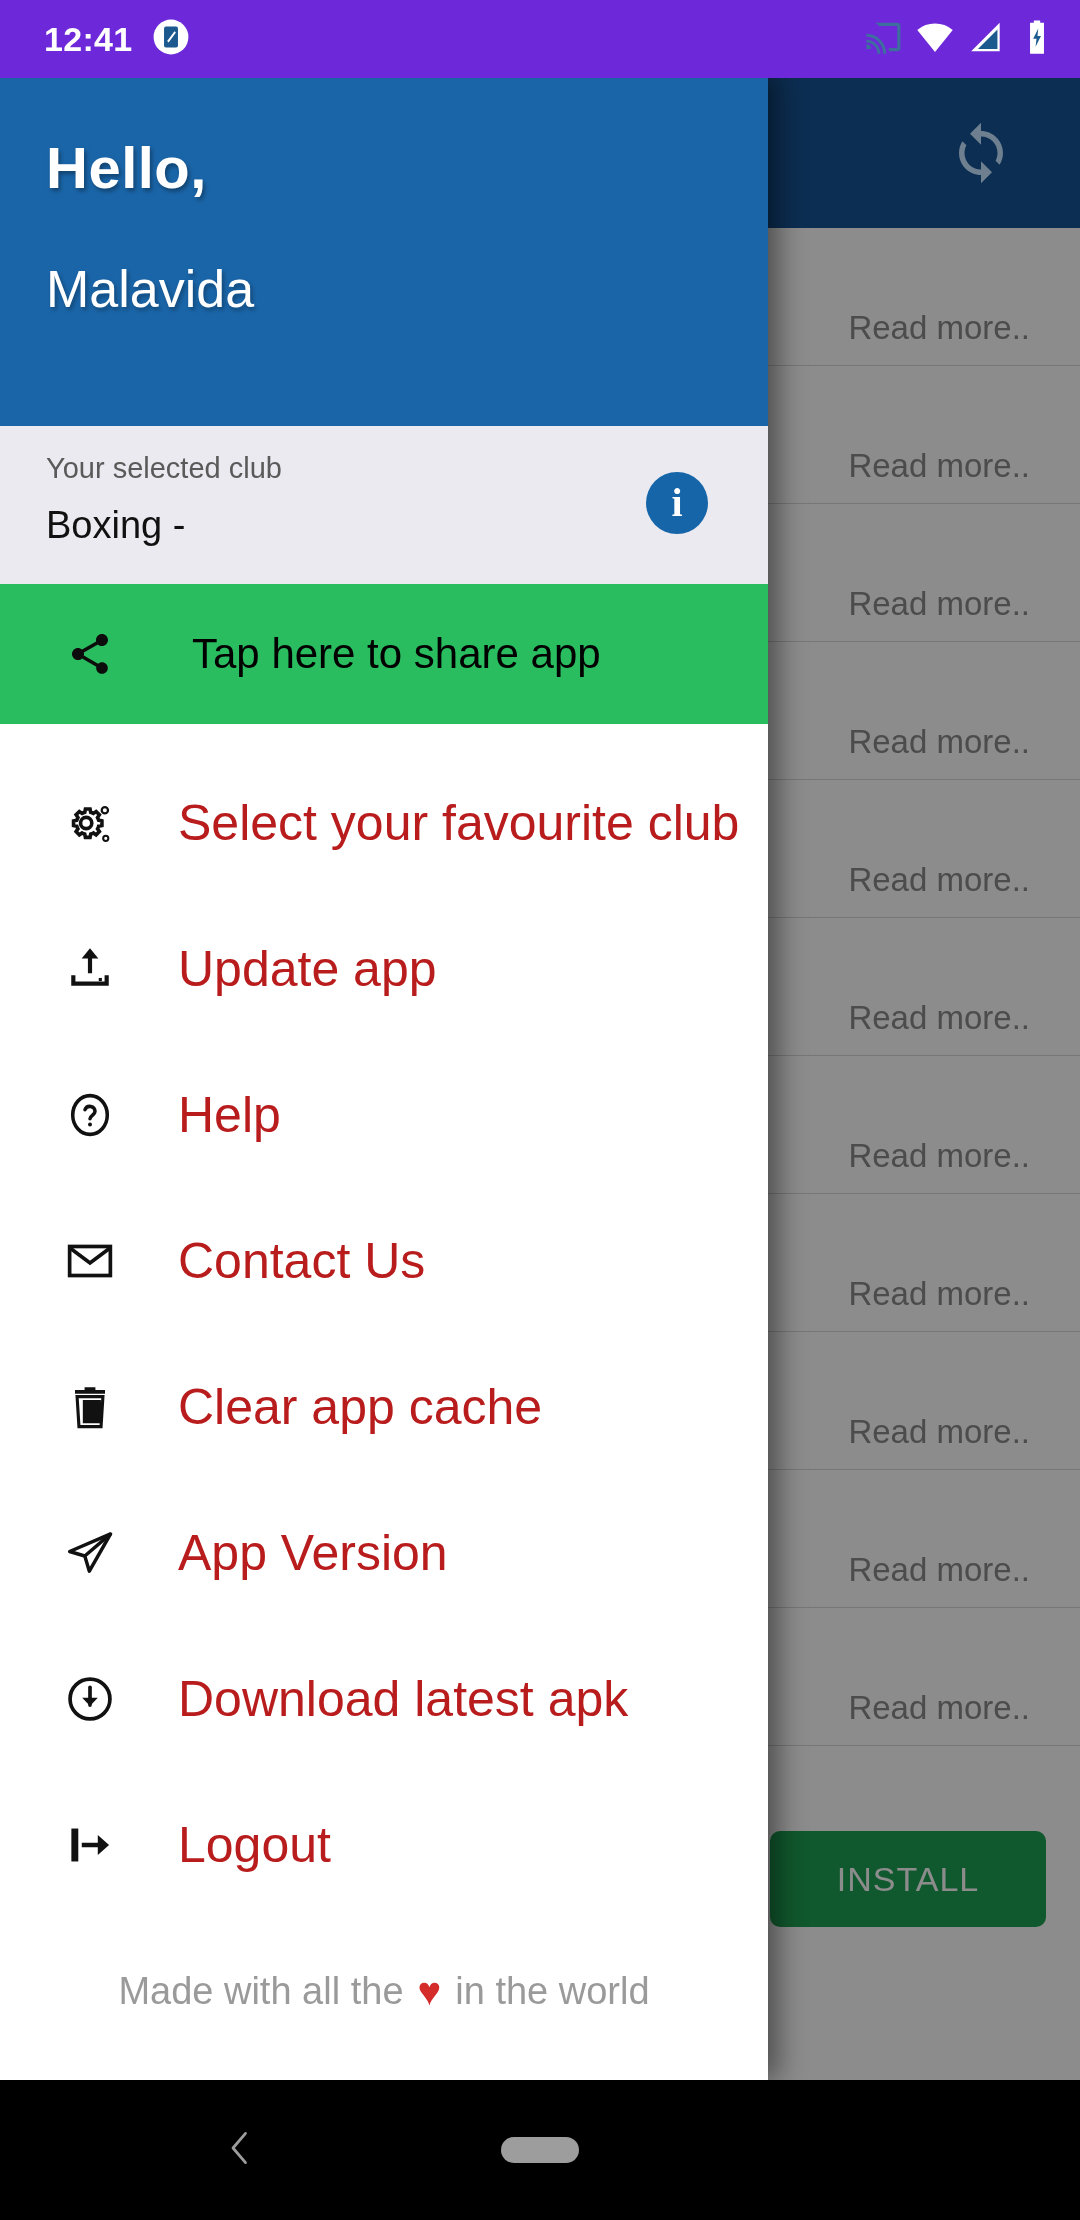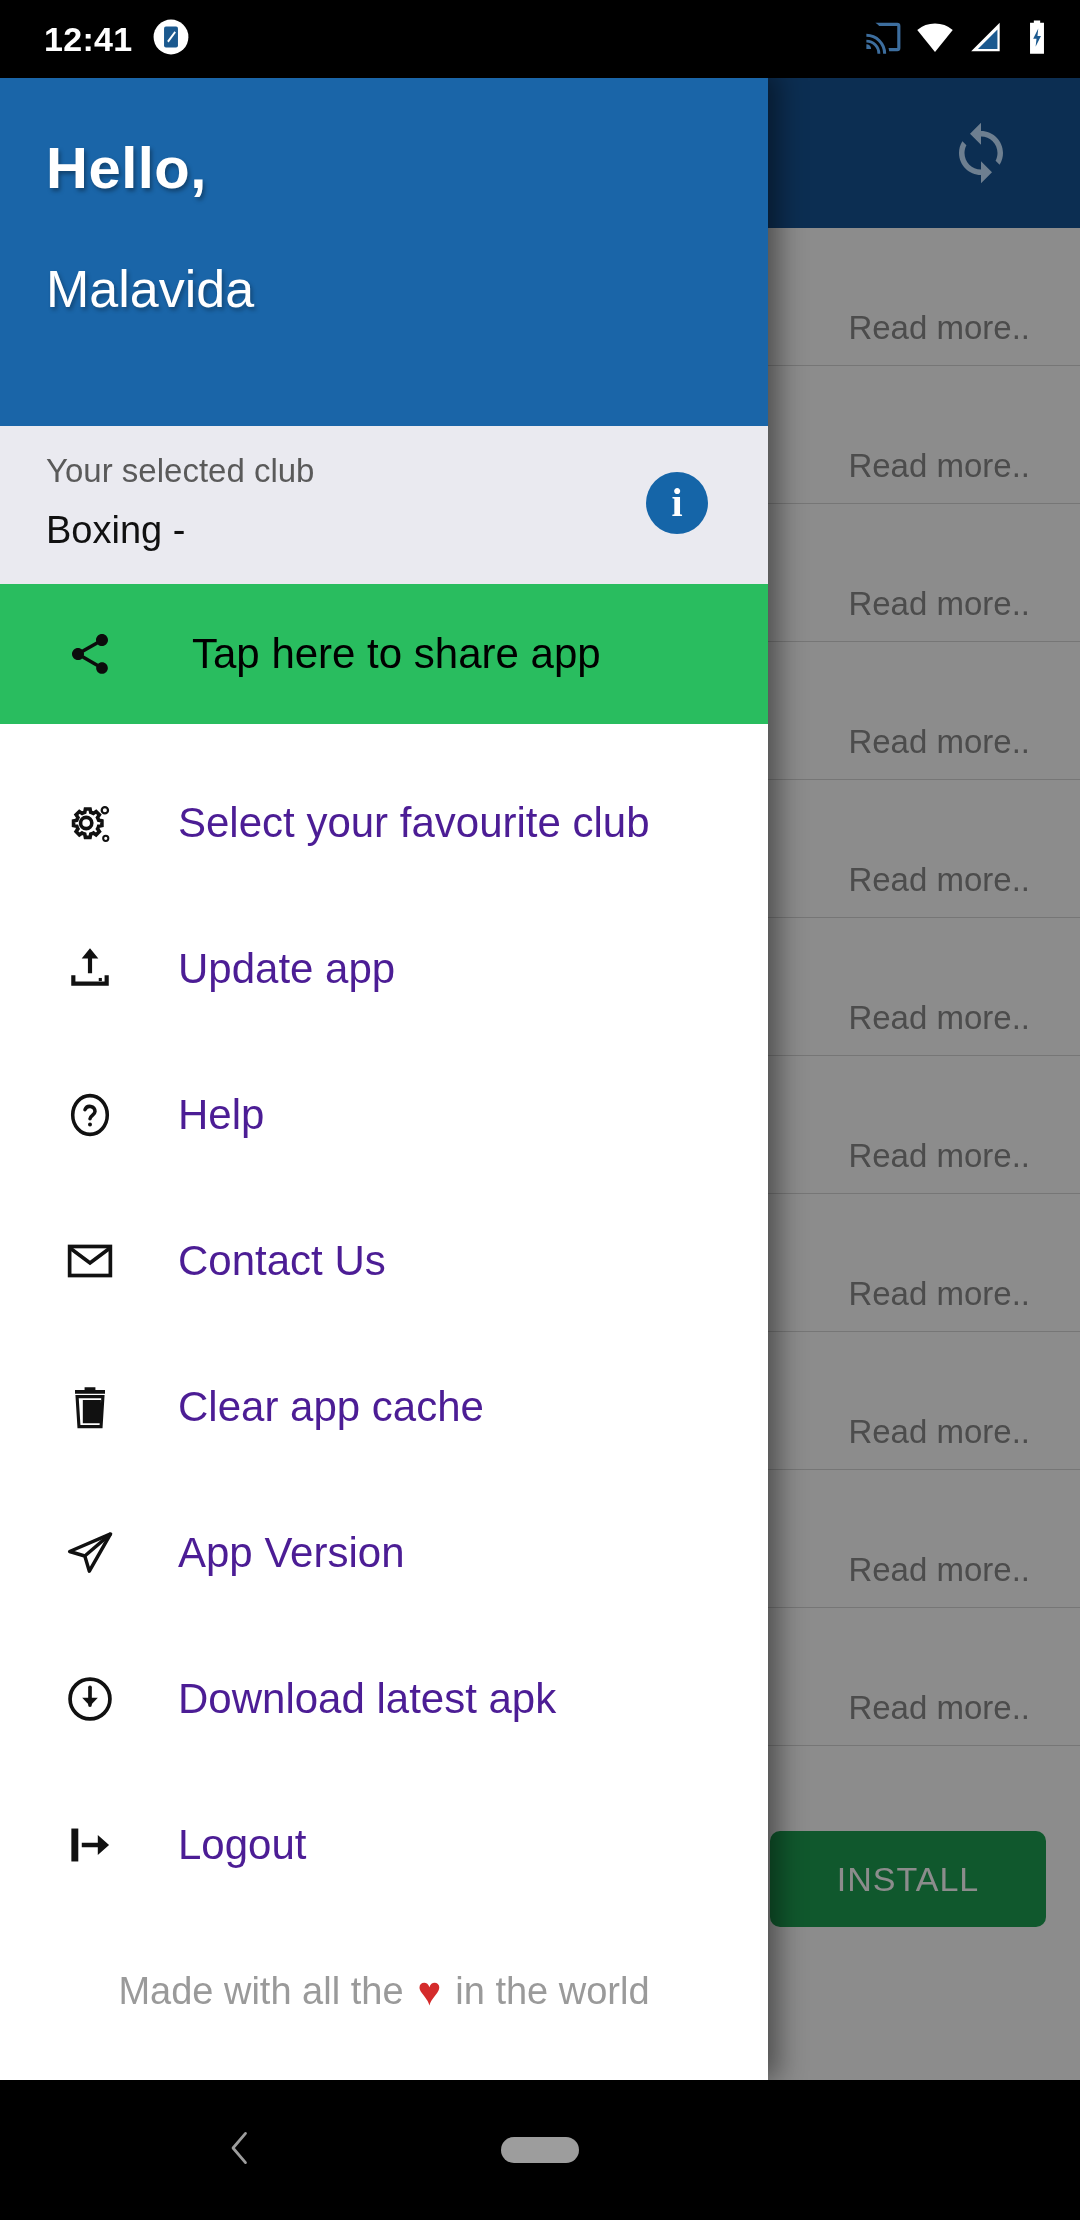--- a/index.html
+++ b/index.html
@@ -7,21 +7,21 @@
     width:1080px; height:2220px; overflow:hidden;
     background:#000;
     font-family:"Liberation Sans", sans-serif;
     -webkit-font-smoothing:antialiased;
   }
   #screen{ position:relative; width:1080px; height:2220px; overflow:hidden; background:#fff; }
 
   
   #status-bar{
     position:absolute; left:0; top:0; width:1080px; height:78px;
-    background:#000000; z-index:40;
+    background:#6d28d9; z-index:40;
     display:flex; align-items:center; justify-content:space-between;
     padding:0 26px 0 44px;
   }
   #status-left{ display:flex; align-items:center; gap:20px; }
   .clock{ color:#fff; font-size:34px; font-weight:600; letter-spacing:.3px; }
   .sb-icons{ display:flex; align-items:center; gap:14px; }
   .sb-ic{ display:block; }
 
   
   #app-bg{ position:absolute; inset:0; background:#fff; z-index:5; }
@@ -69,41 +69,41 @@
     text-shadow:2px 3px 4px rgba(0,0,0,.35); letter-spacing:.5px;
   }
   .username{
     color:#fff; font-size:52px; margin-top:58px;
     text-shadow:2px 3px 4px rgba(0,0,0,.3);
   }
   #club-box{
     background:#EAEAF0; flex:0 0 158px;
     position:relative; padding:26px 46px 0 46px;
   }
-  .club-label{ color:#5a5a5a; font-size:33px; }
+  .club-label{ color:#5a5a5a; font-size:29px; }
   .club-value{ color:#111; font-size:38px; margin-top:19px; }
   #info-badge{
     position:absolute; right:60px; top:46px;
     width:62px; height:62px; border-radius:50%;
     background:#1565A8; display:flex; align-items:center; justify-content:center;
   }
   #info-badge span{ color:#fff; font-size:40px; font-weight:bold; font-family:"Liberation Serif",serif; line-height:1; }
 
   #share-row{
     background:#29BD5F; flex:0 0 140px;
     display:flex; align-items:center; padding-left:62px; gap:74px;
   }
   #share-row .lbl{ font-size:42px; color:#000000; }
 
   #menu{ flex:1 1 auto; padding-top:26px; }
   .menu-item{
     height:146px; display:flex; align-items:center;
     padding-left:62px; gap:60px;
   }
-  .menu-item .lbl{ font-size:42px; color:#4c1d95; }
+  .menu-item .lbl{ font-size:50px; color:#b91c1c; }
   .ic{ width:56px; height:56px; flex:0 0 56px; display:flex; align-items:center; justify-content:center; }
 
   #drawer-footer{
     flex:0 0 150px; display:flex; align-items:center; justify-content:center;
     gap:0; padding-bottom:28px;
   }
   #drawer-footer .ft{ color:#9a9a9a; font-size:38px; }
   .heart{ color:#D42B2B; font-size:40px; padding:0 14px; }
 
   

